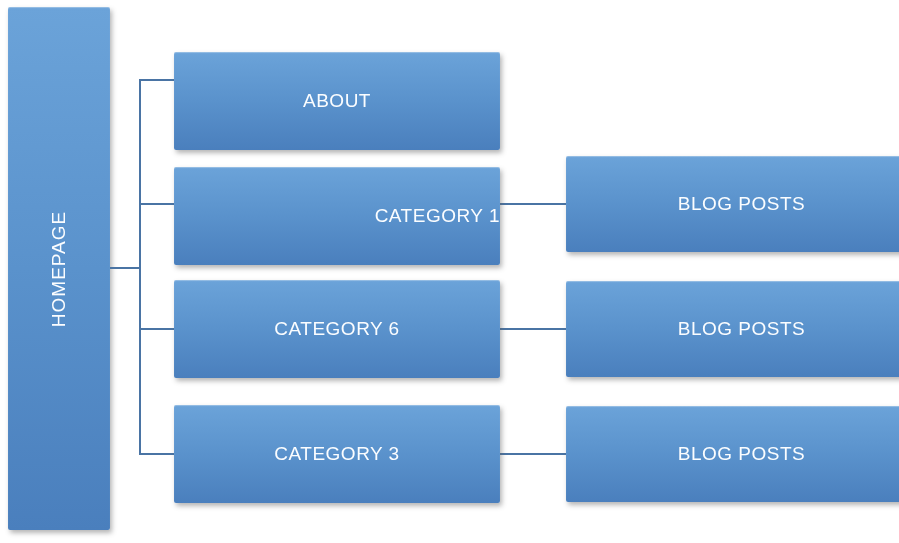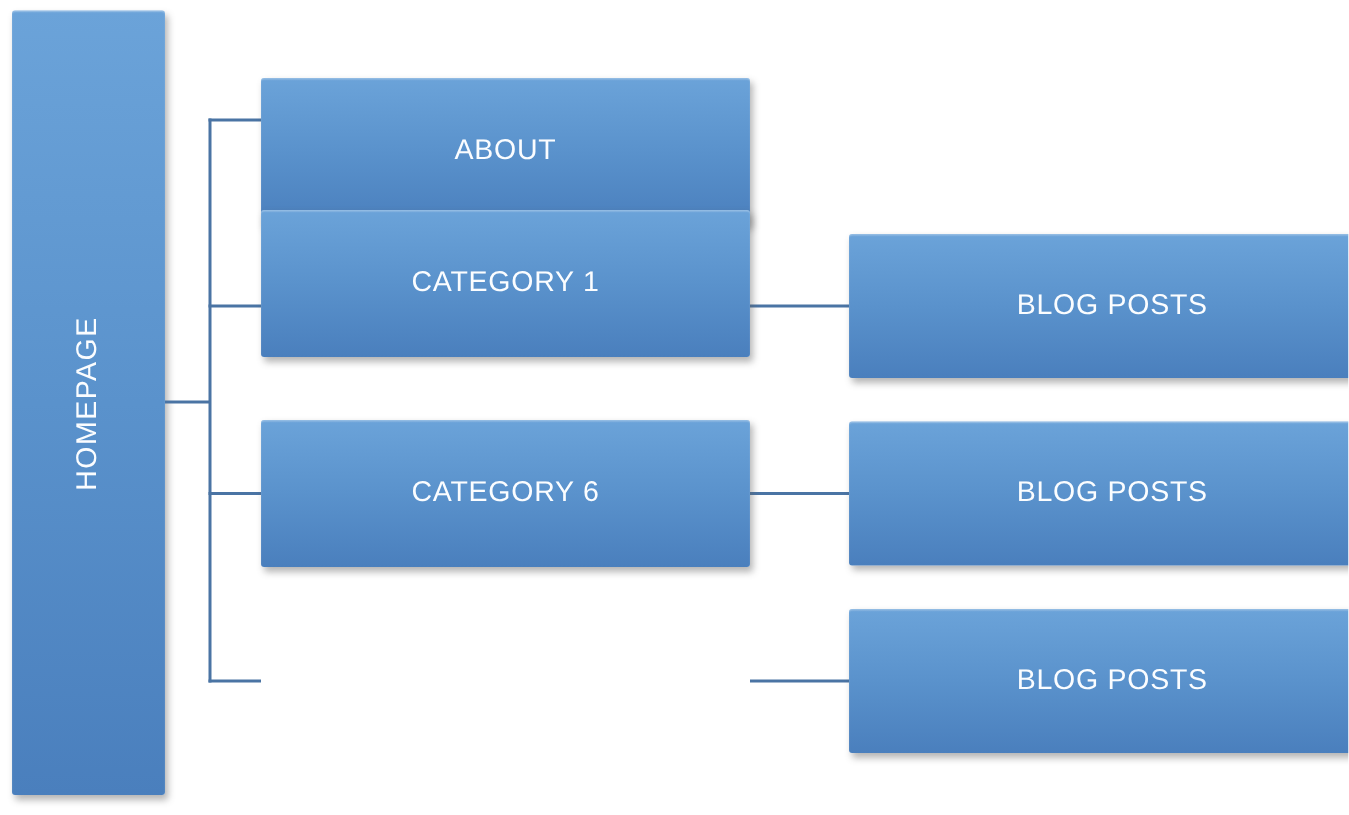--- a/index.html
+++ b/index.html
@@ -62,25 +62,28 @@
   <div class="conn h" style="left:139px; top:203px; width:35px;"></div>
   <div class="conn h" style="left:139px; top:328px; width:35px;"></div>
   <div class="conn h" style="left:139px; top:453px; width:35px;"></div>
   <div class="conn h" style="left:500px; top:203px; width:66px;"></div>
   <div class="conn h" style="left:500px; top:328px; width:66px;"></div>
   <div class="conn h" style="left:500px; top:453px; width:66px;"></div>
 
   <div class="node col-left" style="top:31px;margin-top:21px;">
     <span class="label">ABOUT</span>
   </div>
-  <div class="node col-left" style="top:140px;">
+  <div class="node col-left" style="top:167px;justify-content:flex-end;">
     <span class="label">CATEGORY 1</span>
   </div>
   <div class="node col-left" style="top:280px;">
     <span class="label">CATEGORY 6</span>
+  </div>
+  <div class="node col-left" style="top:405px;">
+    <span class="label">CATEGORY 3</span>
   </div>
 
   <div class="node col-right" style="top:156px;">
     <span class="label">BLOG POSTS</span>
   </div>
   <div class="node col-right" style="top:281px;">
     <span class="label">BLOG POSTS</span>
   </div>
   <div class="node col-right" style="top:406px;">
     <span class="label">BLOG POSTS</span>

